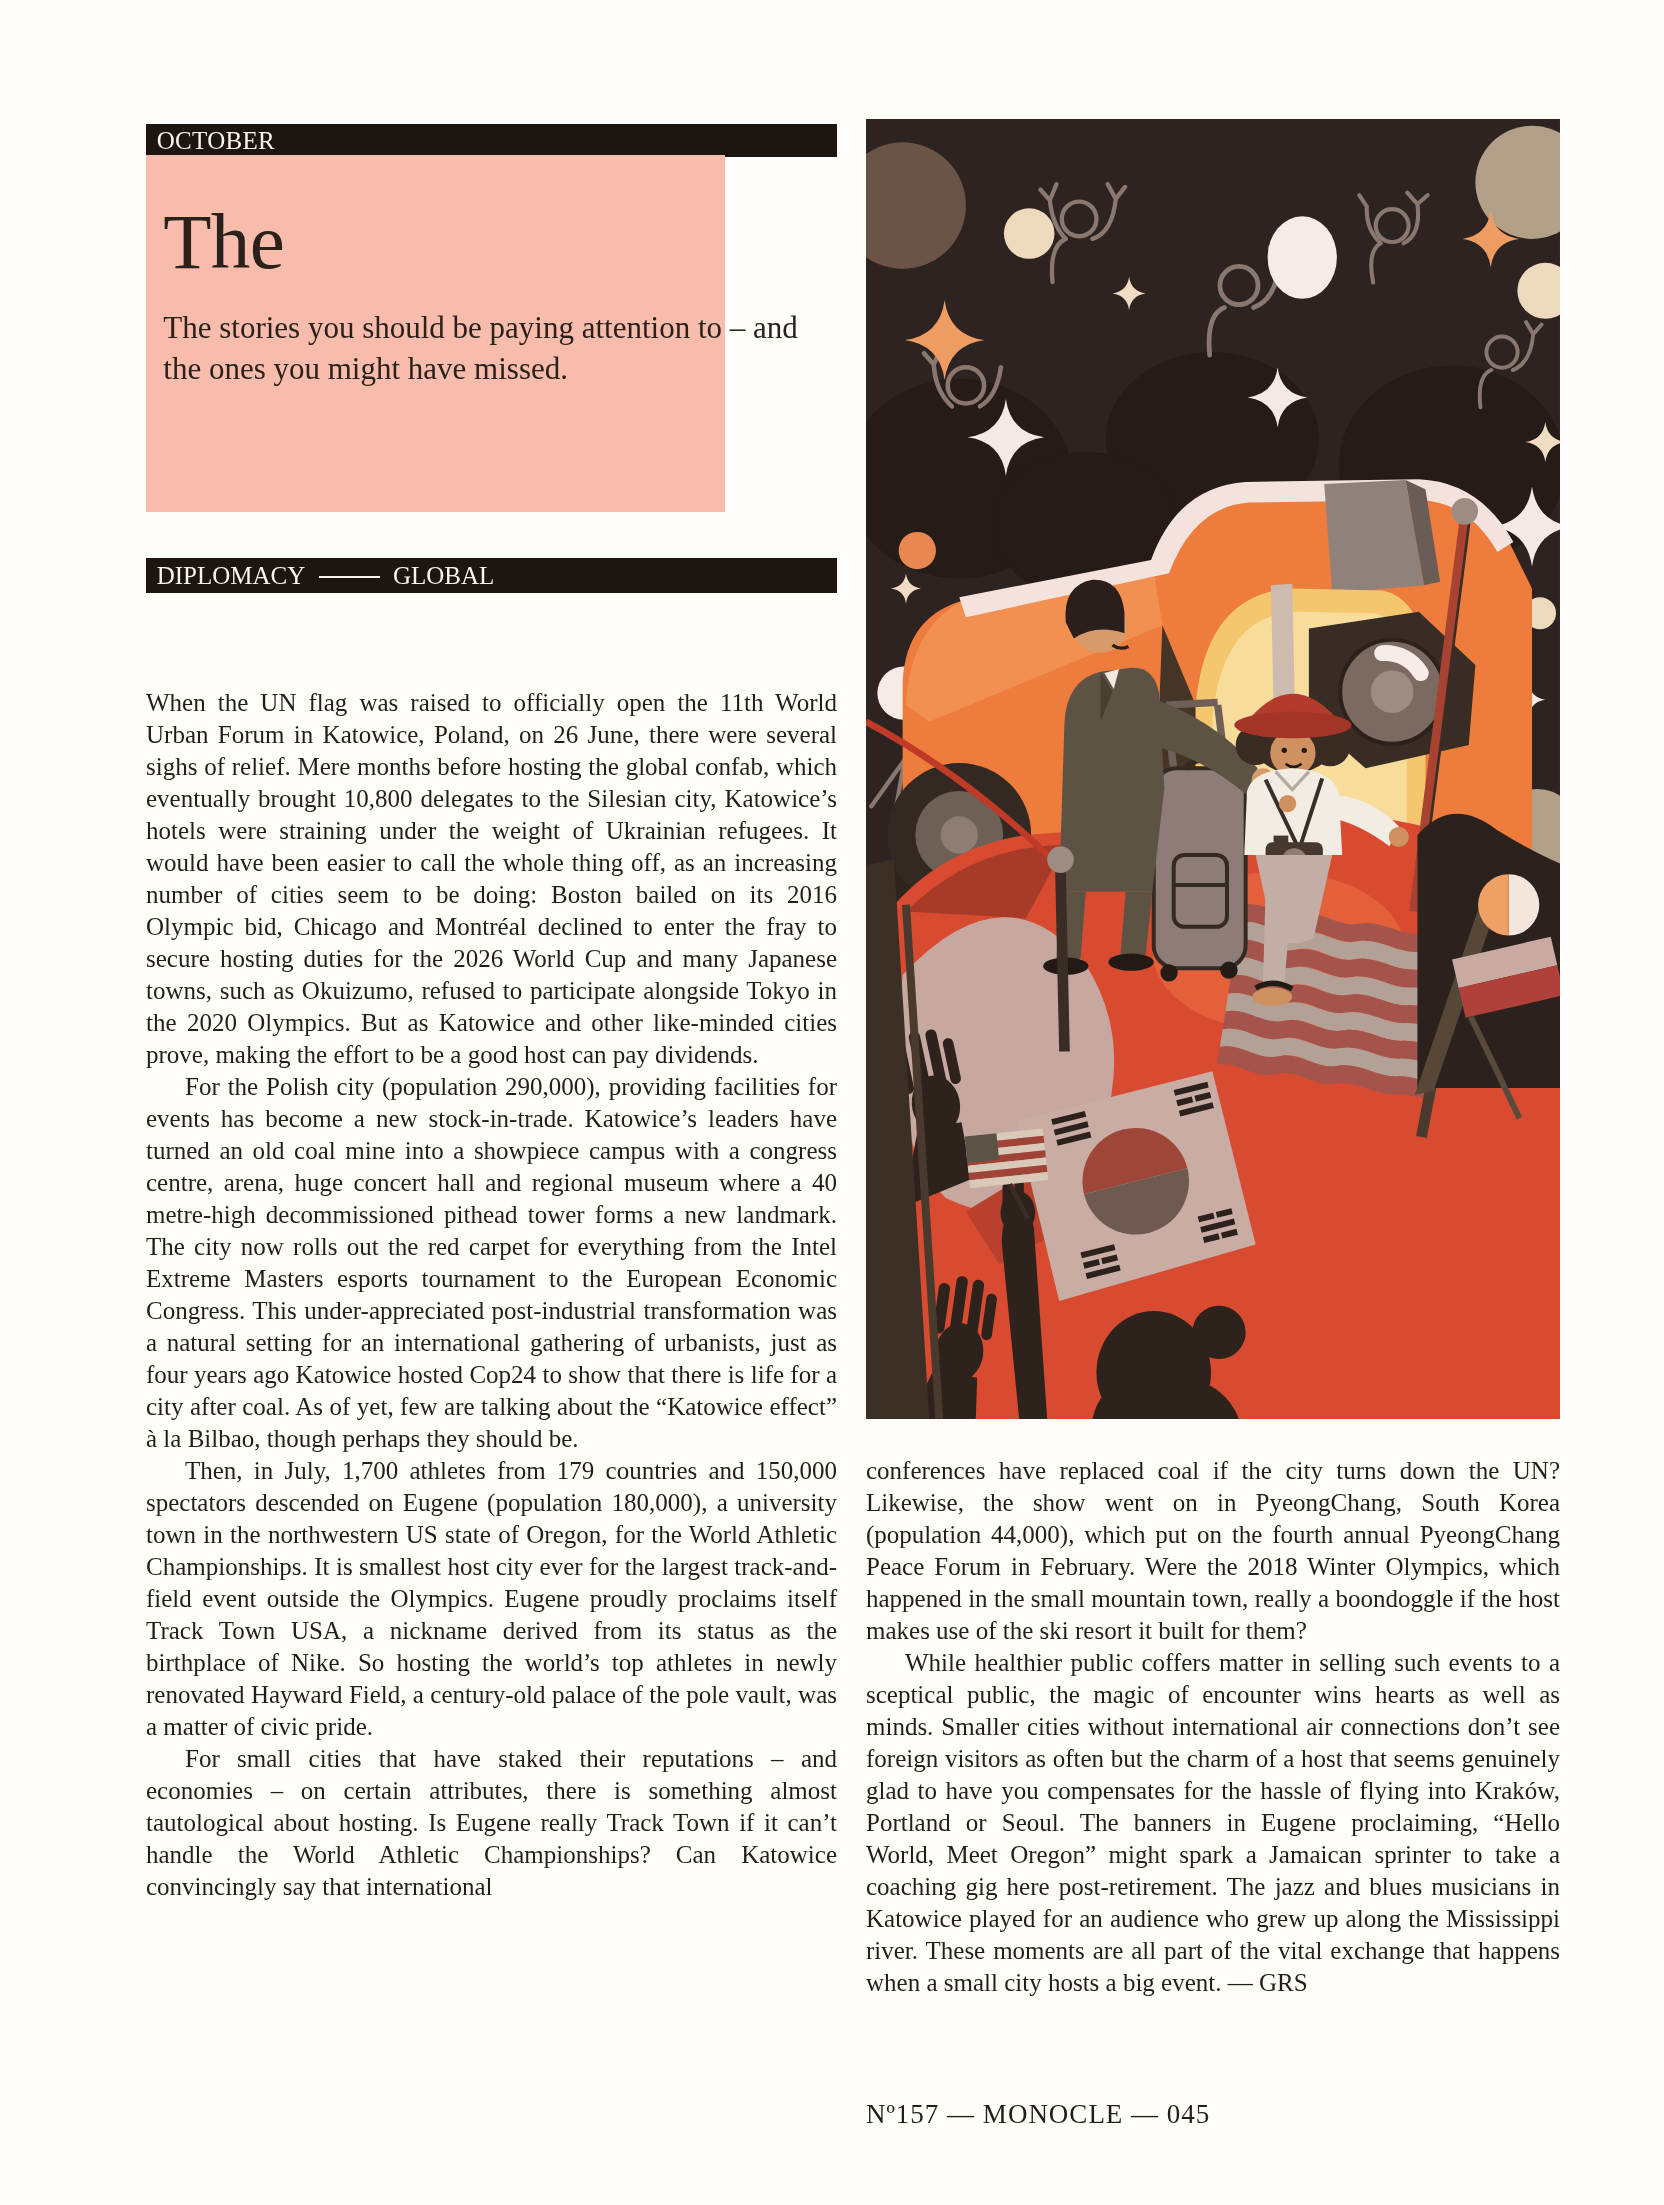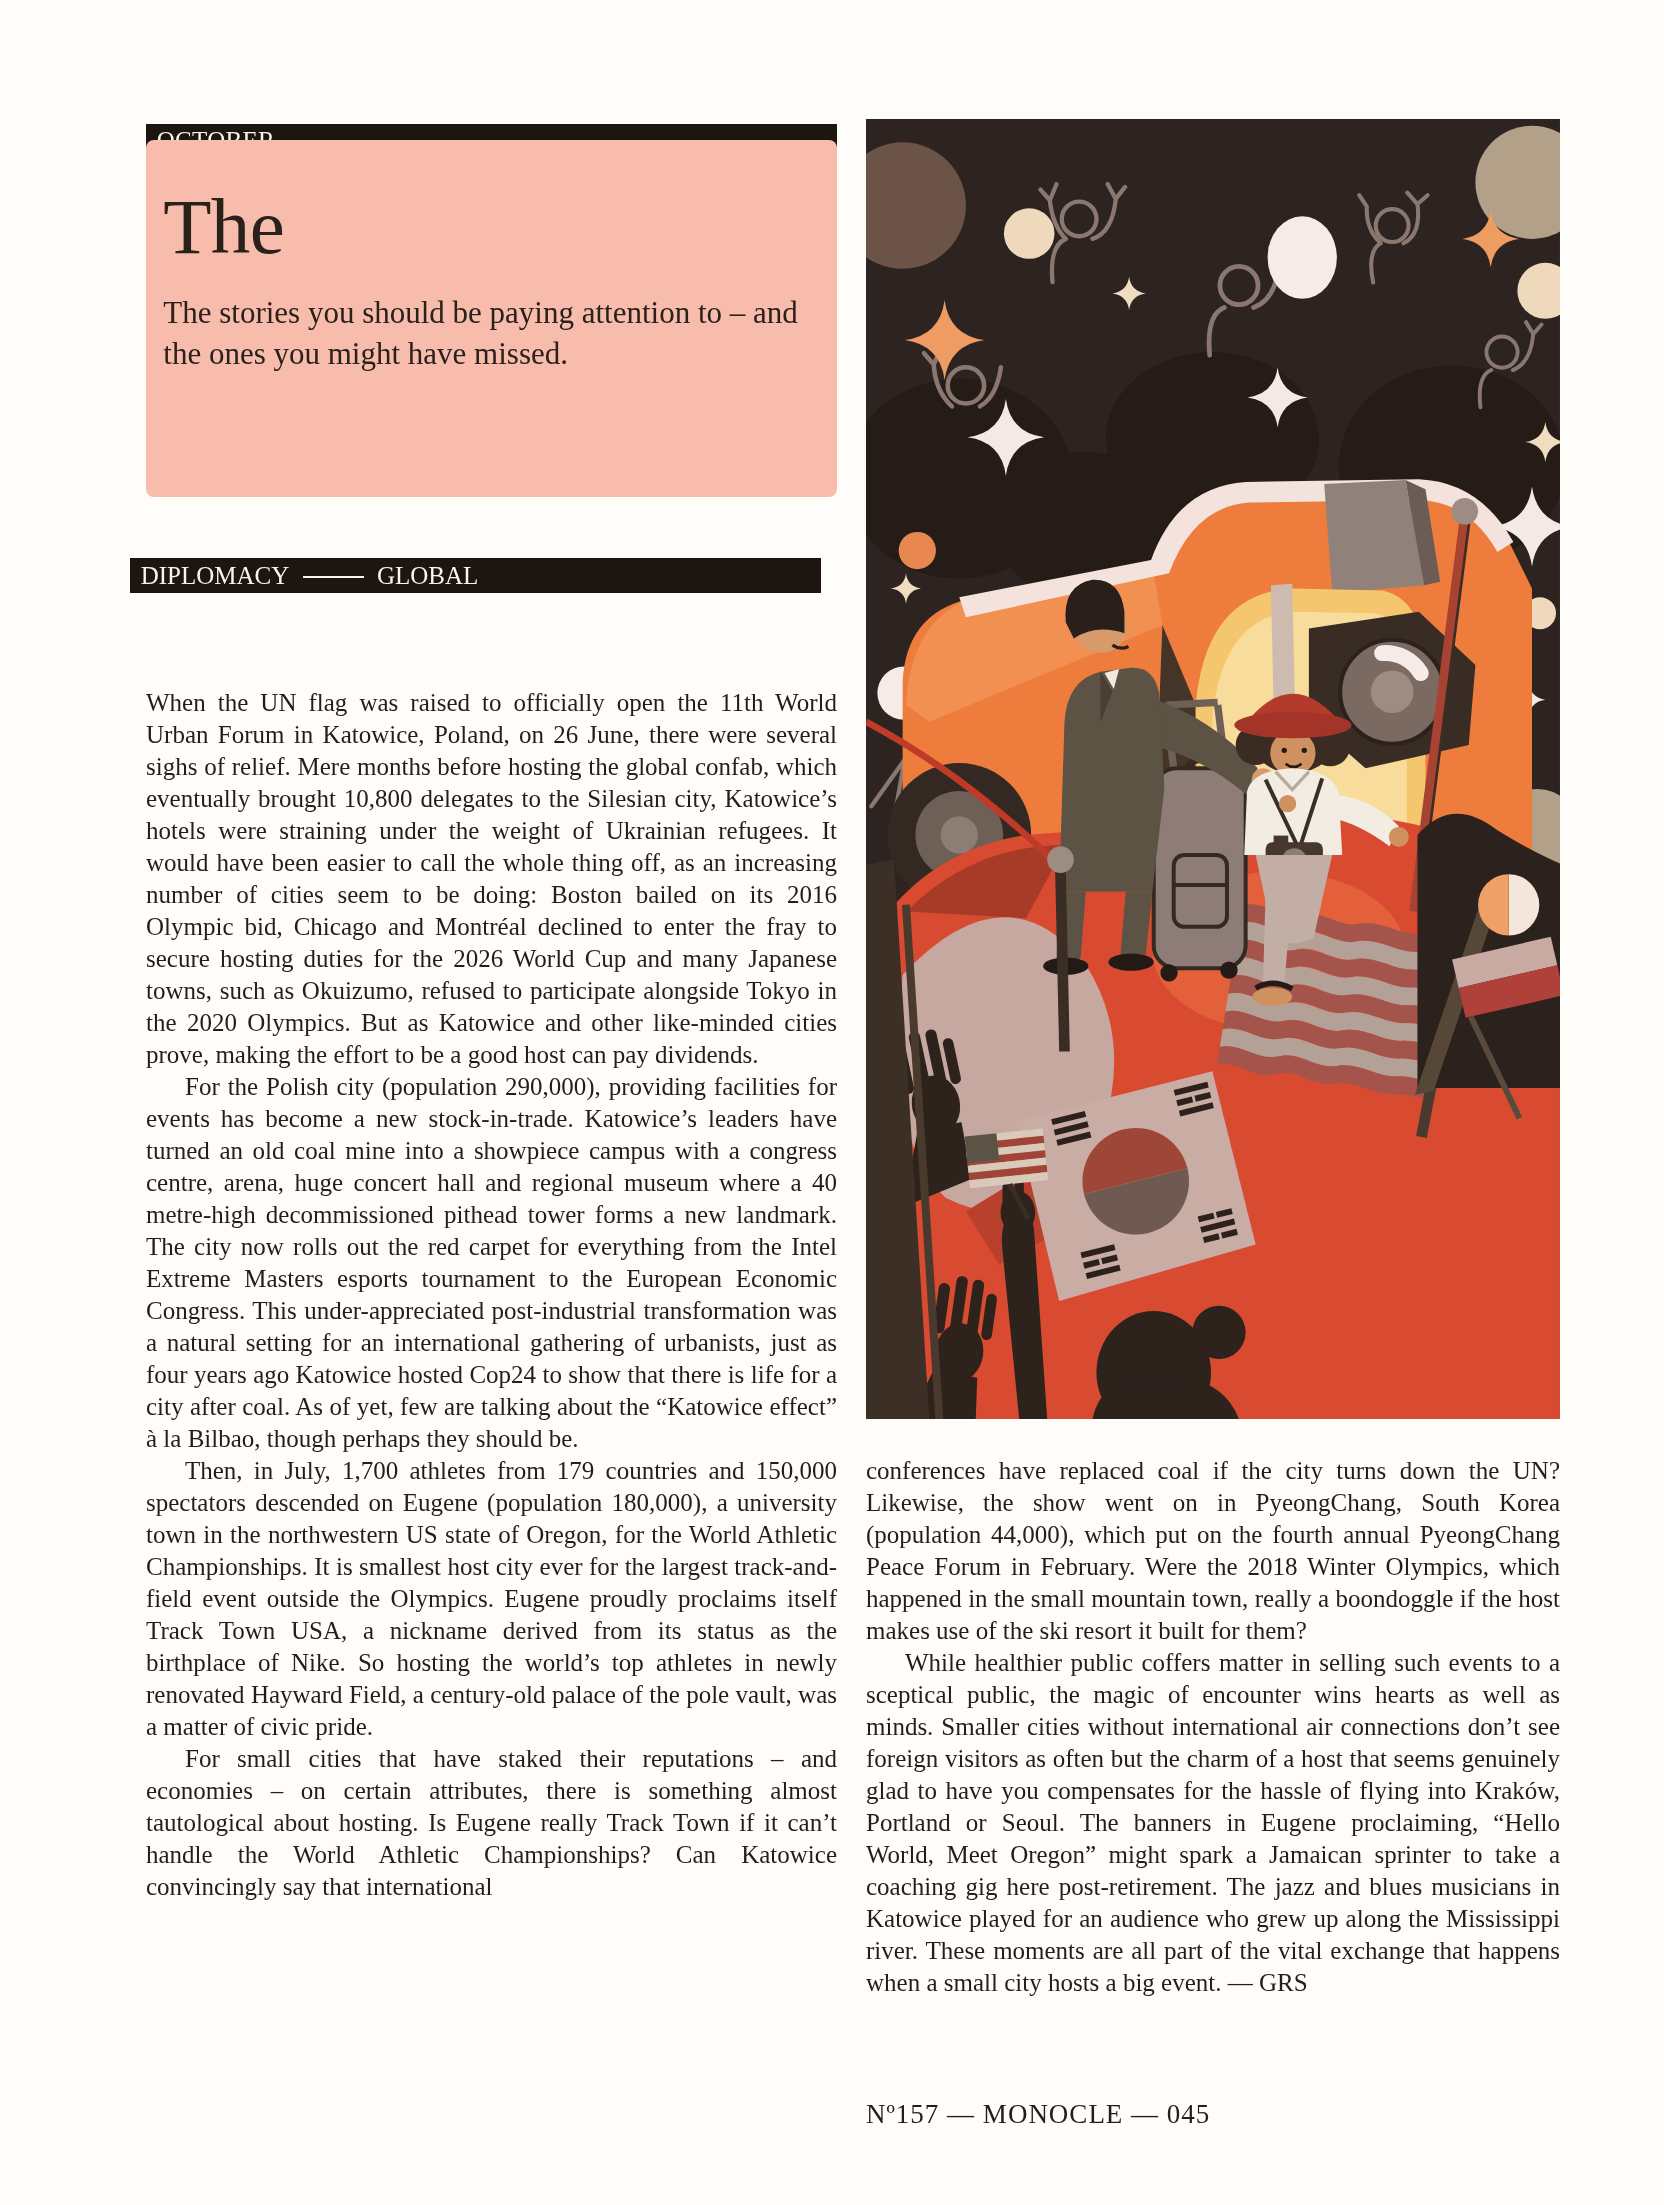--- a/index.html
+++ b/index.html
@@ -8,25 +8,25 @@
     background:var(--paper,#fffdfa);
     font-family:"Liberation Serif","DejaVu Serif",serif;
     color:var(--ink,#241d18); overflow:hidden;
   }
   .kicker-bar {
     position:absolute; left:146px; top:124px; width:691px; height:33px;
     background:var(--band_black,#1d1510); color:#f8f4ee;
     display:flex; align-items:center; box-sizing:border-box; padding-left:10.7px;
     font-size:25px; letter-spacing:0.3px;
   }
-  .agenda-box { position:absolute; left:146px; top:140px; width:691px; height:357px; background:var(--header_pink,#f7bcac);border-radius:8px; }
+  .agenda-box { position:absolute; left:146px; top:155px; width:579px; height:357px; background:var(--header_pink,#f7bcac); }
   .agenda-title { margin:49px 0 0 17.3px; font-size:79px; line-height:75px; color:#2a211b; letter-spacing:-0.7px; }
   .agenda-sub { margin:28px 0 0 17.3px; width:639px; font-size:31px; line-height:41px; color:#2a211b; }
   .section-bar {
-    position:absolute; left:130px; top:558px; width:691px; height:35px;
+    position:absolute; left:146px; top:558px; width:691px; height:35px;
     background:var(--band_black,#1d1510); color:#f8f4ee;
     display:flex; align-items:center; box-sizing:border-box; padding-left:10.7px; font-size:25px;
   }
   .section-rule { width:61px; height:2.7px; background:#f8f4ee; margin:2.7px 13.3px 0 13.3px; }
   .headline-bar {
     position:absolute; left:146px; top:593px; width:691px; height:63px;
     background:var(--headline_pink,#fce6dc); display:flex; align-items:center;
   }
   .headline { font-size:42px; padding-left:9.3px; color:#2a211b; }
   .col { position:absolute; font-size:25px; line-height:32px; text-align:justify; }

